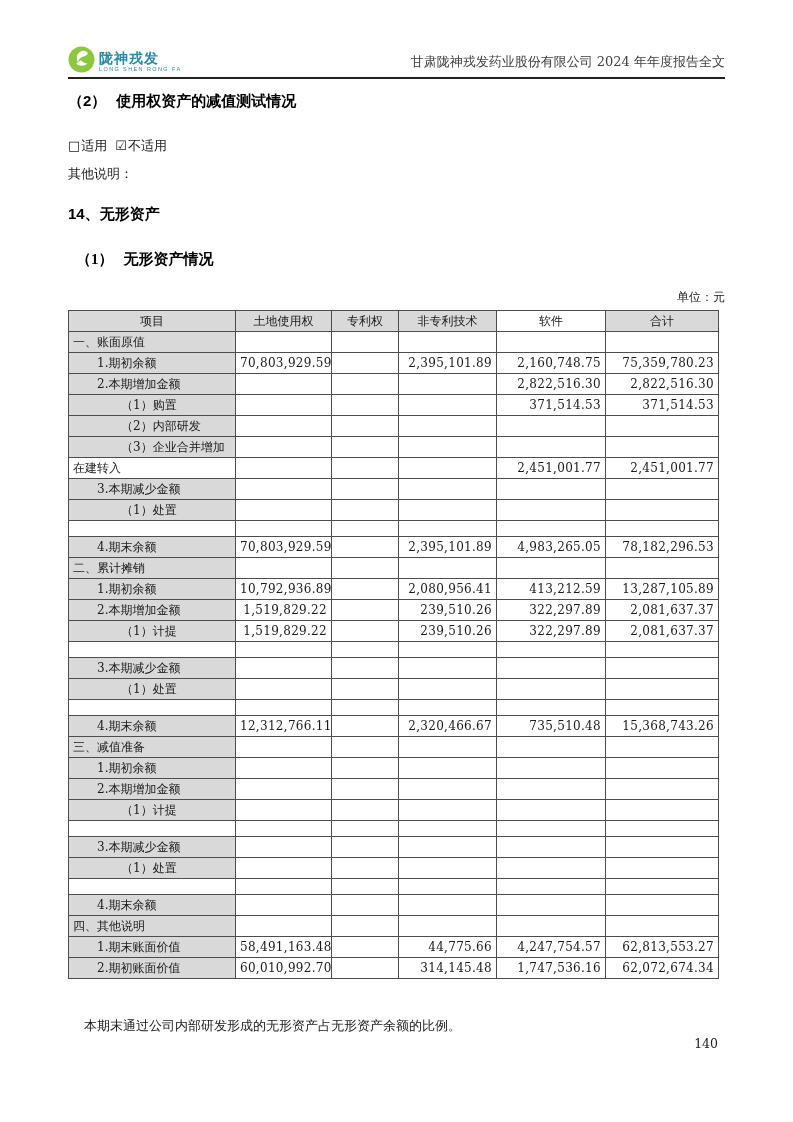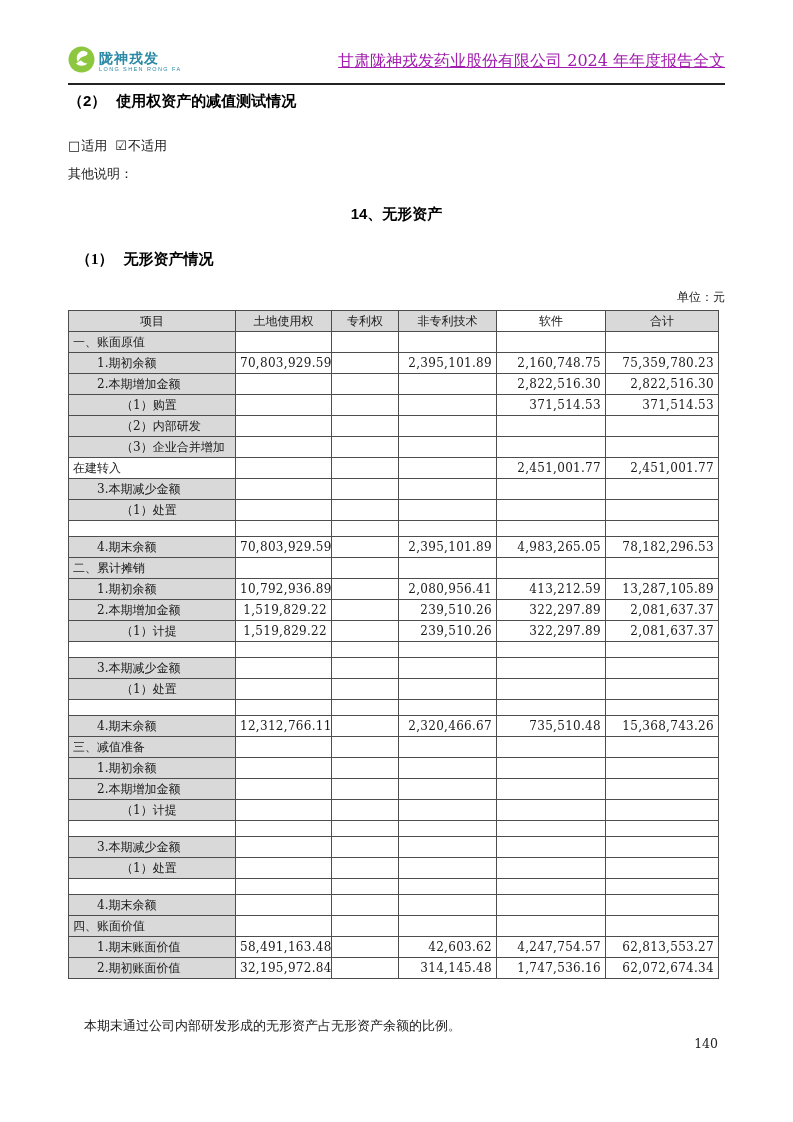--- a/index.html
+++ b/index.html
@@ -8,47 +8,46 @@
     width:793px;height:1122px;
     background:#ffffff;
     font-family:"DejaVu Serif","Liberation Serif",serif;
     color:#1a1a1a;
     overflow:hidden;
   }
   
   .hdr{
     position:absolute;left:68px;right:68px;top:46px;
     display:flex;justify-content:space-between;align-items:center;
-    padding-bottom:6px;
     border-bottom:2.5px solid #222222;
   }
   .logo{display:flex;align-items:center;gap:4px;}
   .logo-txt{display:flex;flex-direction:column;line-height:1;}
   .brand-cn{
     font-family:"Liberation Sans","DejaVu Sans",sans-serif;
     font-weight:bold;font-size:14px;letter-spacing:1px;color:#2b89a6;
   }
   .brand-en{
     font-family:"Liberation Sans","DejaVu Sans",sans-serif;
     font-size:5.5px;letter-spacing:1.4px;color:#2b89a6;margin-top:2px;
   }
-  .hdr-title{font-size:16px;color:#a21caf;white-space:nowrap;text-decoration:underline;}
+  .hdr-title{font-size:13px;color:#404040;white-space:nowrap;}
   
   .content{position:absolute;left:68px;right:68px;top:92px;}
   .h-bold{
     font-family:"Liberation Sans","DejaVu Sans",sans-serif;
     font-weight:bold;font-size:15px;color:#000;
   }
   .s2{margin-top:0;}
   .s2 .h-prefix{margin-right:10px;}
   .apply-line{margin-top:26px;font-size:13px;}
   .apply-line .cb{font-size:13px;margin-right:1px;}
   .apply-line .gap{display:inline-block;width:8px;}
   .other-note{margin-top:10px;font-size:13px;}
-  .s14{margin-top:22px;text-align:center;}
+  .s14{margin-top:22px;}
   .s14-1{margin-top:26px;margin-left:8px;font-family:Liberation Serif, serif;}
   .s14-1 .h-prefix{margin-right:10px;}
   .unit-line{margin-top:20px;text-align:right;font-size:12px;margin-bottom:4px;}
   
   table.fin{
     border-collapse:collapse;table-layout:fixed;
     width:650px;
     font-size:12px;
     padding-left:31px;
   }
@@ -362,38 +361,38 @@
           </tr>
           <tr>
             <td class="t-label indent-1 shaded">4.期末余额</td>
             <td class="t-num"></td>
             <td class="t-num"></td>
             <td class="t-num"></td>
             <td class="t-num"></td>
             <td class="t-num"></td>
           </tr>
           <tr>
-            <td class="t-label indent-0 shaded">四、账面价值</td>
+            <td class="t-label indent-0 shaded">四、其他说明</td>
             <td class="t-num"></td>
             <td class="t-num"></td>
             <td class="t-num"></td>
             <td class="t-num"></td>
             <td class="t-num"></td>
           </tr>
           <tr>
             <td class="t-label indent-1 shaded">1.期末账面价值</td>
             <td class="t-num">58,491,163.48</td>
             <td class="t-num"></td>
-            <td class="t-num">42,603.62</td>
+            <td class="t-num">44,775.66</td>
             <td class="t-num">4,247,754.57</td>
             <td class="t-num">62,813,553.27</td>
           </tr>
           <tr>
             <td class="t-label indent-1 shaded">2.期初账面价值</td>
-            <td class="t-num">32,195,972.84</td>
+            <td class="t-num">60,010,992.70</td>
             <td class="t-num"></td>
             <td class="t-num">314,145.48</td>
             <td class="t-num">1,747,536.16</td>
             <td class="t-num">62,072,674.34</td>
           </tr>
         </tbody>
     </table>
 
     <div class="foot-note">本期末通过公司内部研发形成的无形资产占无形资产余额的比例。</div>
   </div>

